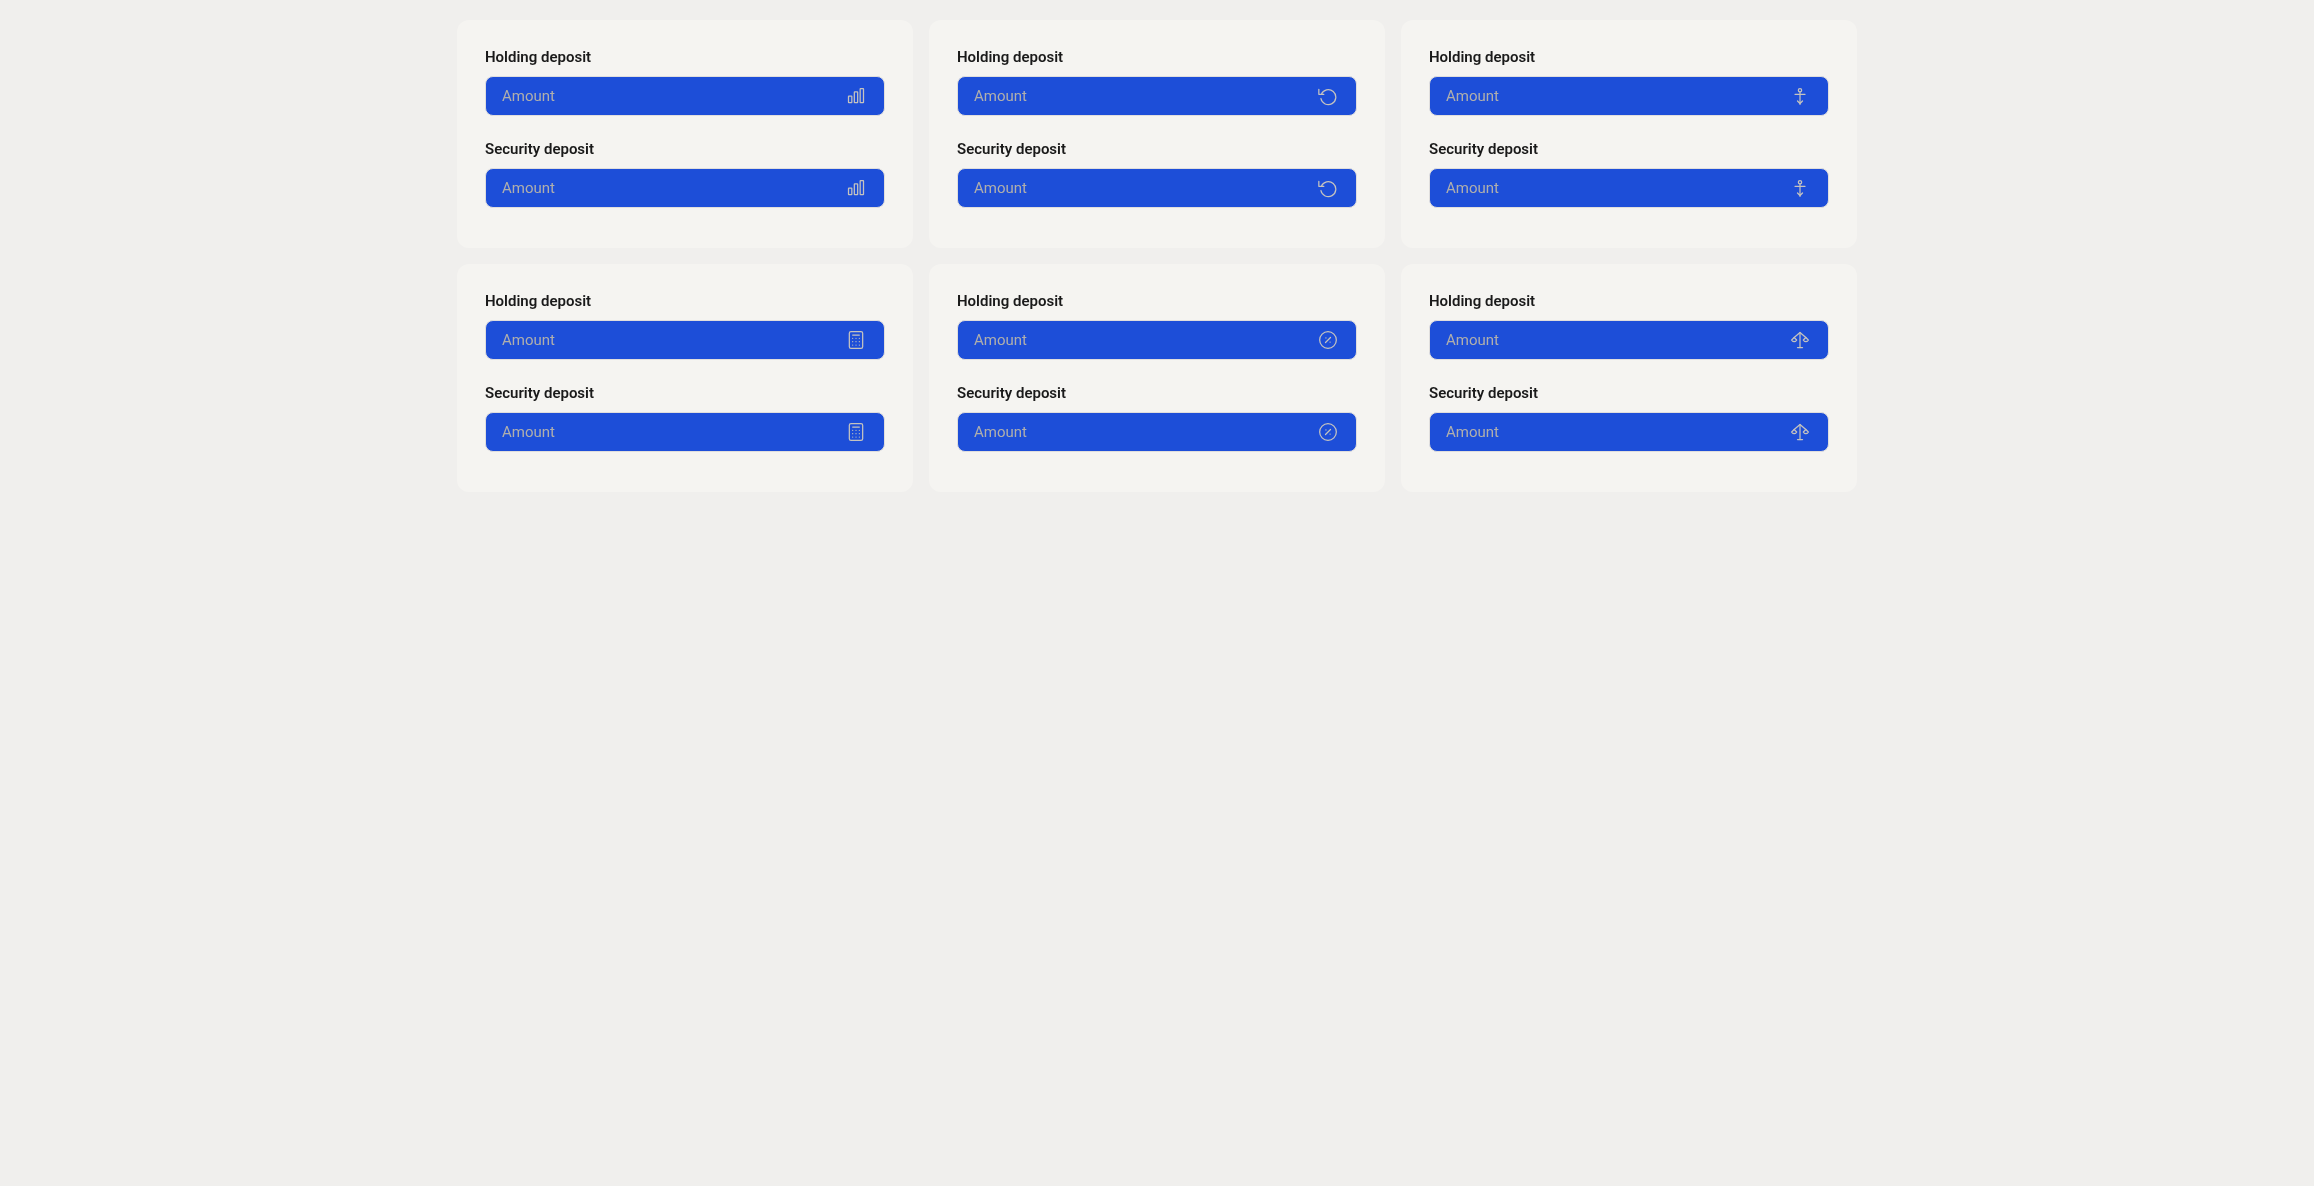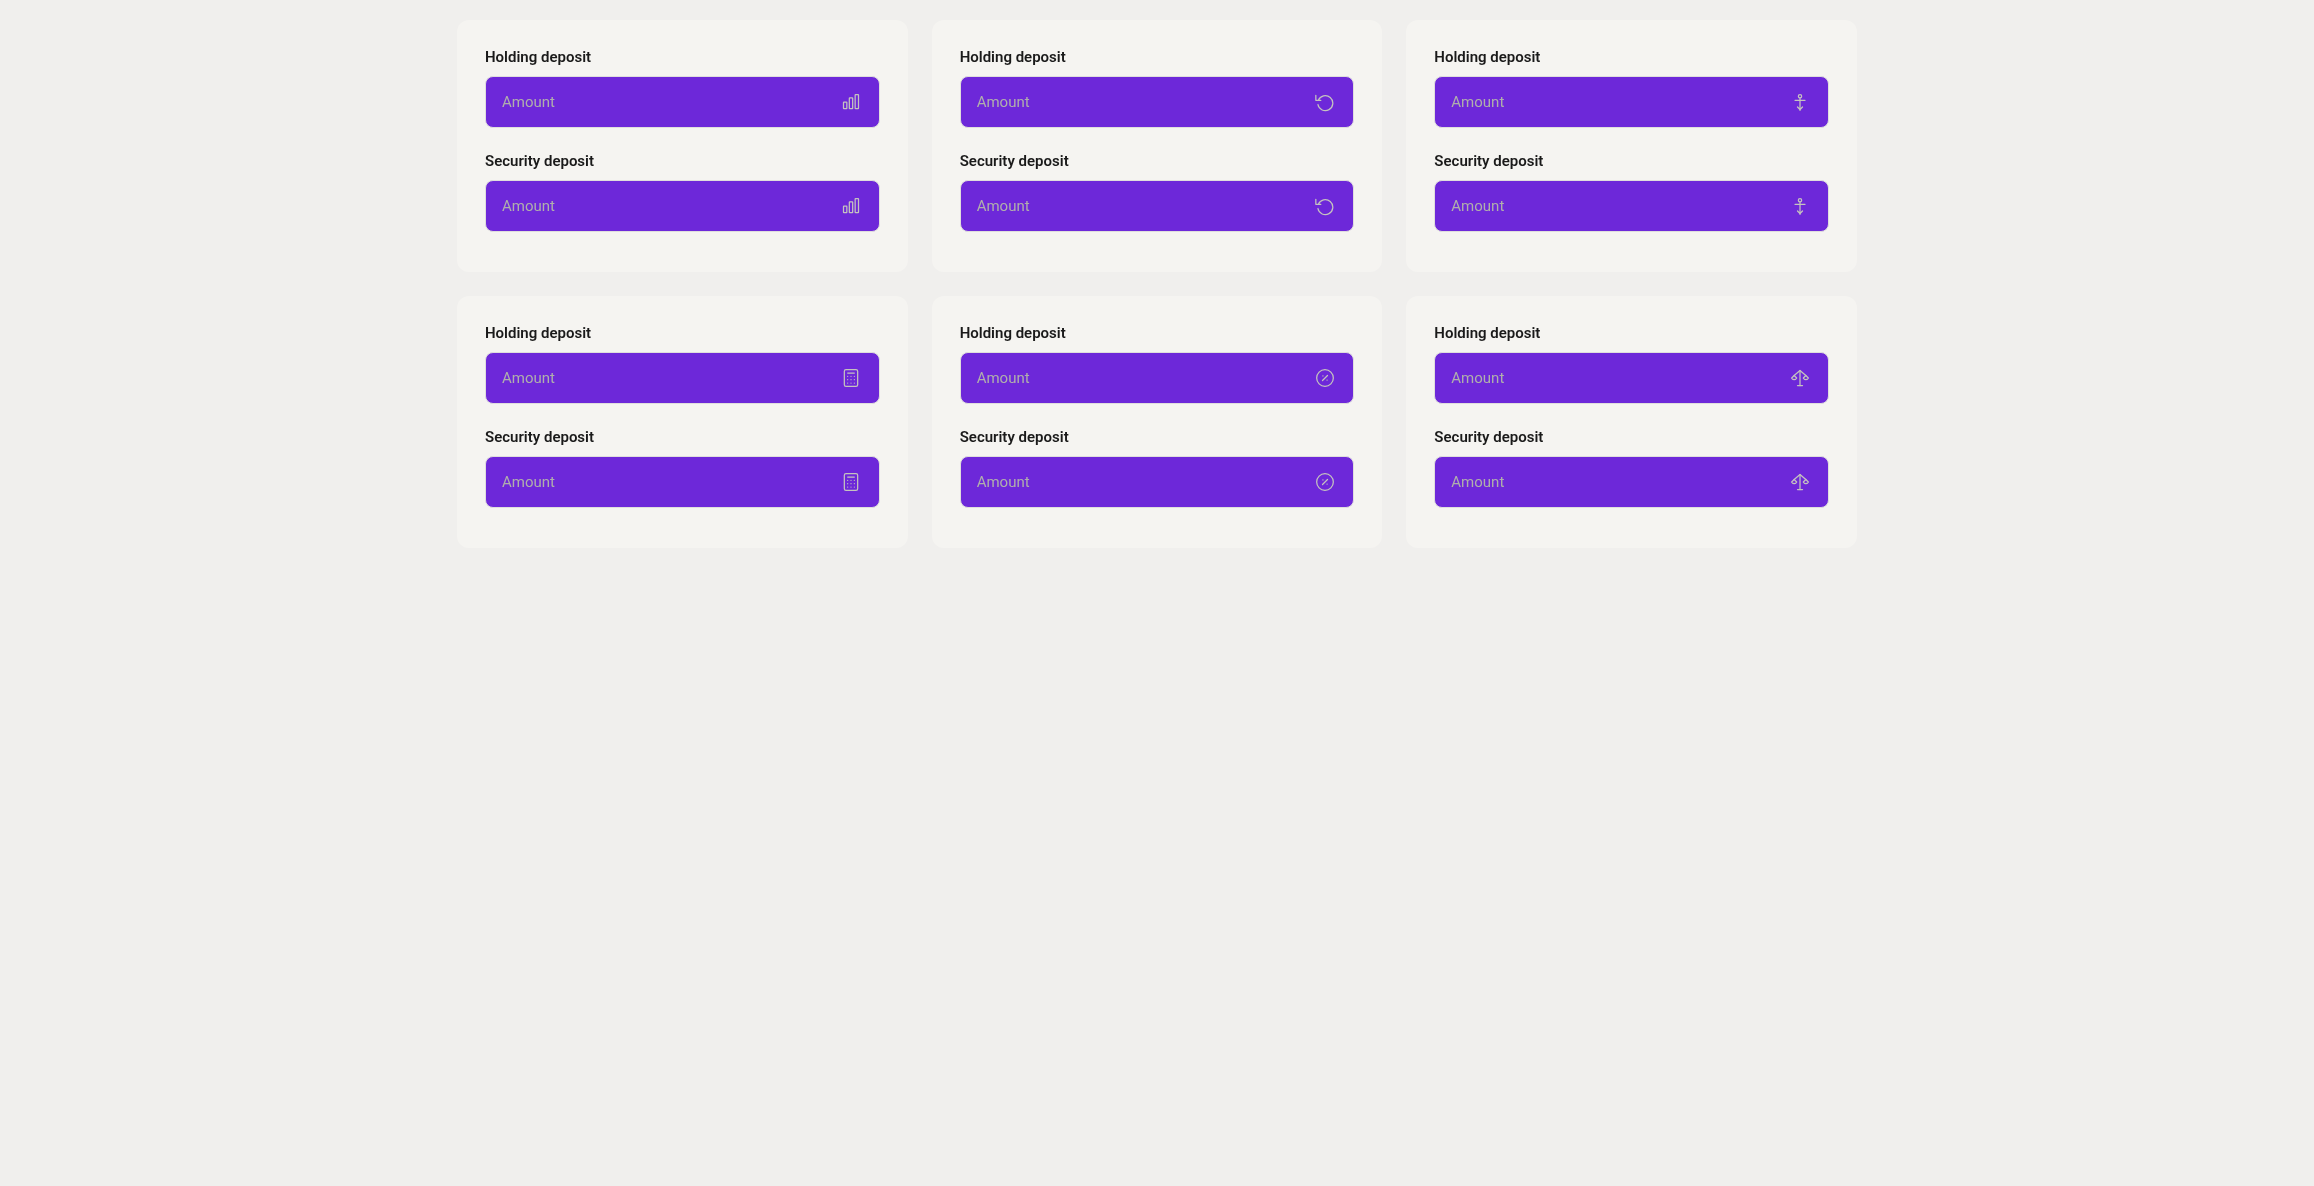--- a/index.html
+++ b/index.html
@@ -11,21 +11,21 @@
     body {
       background-color: #f0efed;
       font-family: -apple-system, BlinkMacSystemFont, 'Segoe UI', Roboto, sans-serif;
       padding: 20px;
       min-height: 100vh;
     }
 
     .grid {
       display: grid;
       grid-template-columns: repeat(3, 1fr);
-      gap: 24px;
+      gap: 16px;
       max-width: 1400px;
       margin: 0 auto;
     }
 
     .card {
       background-color: #f5f4f1;
       border-radius: 12px;
       padding: 28px 28px 32px 28px;
     }
 
@@ -39,27 +39,27 @@
 
     .field-label {
       font-size: 15px;
       font-weight: 600;
       color: #1a1a1a;
       margin-bottom: 10px;
       display: block;
     }
 
     .input-wrapper {
-      background-color: #6d28d9;
+      background-color: #1d4ed8;
       border: 1.5px solid #e0dedd;
       border-radius: 8px;
       display: flex;
       align-items: center;
       padding: 14px 16px;
-      height: 52px;
+      height: 40px;
     }
 
     .input-placeholder {
       flex: 1;
       font-size: 15px;
       color: #b0afac;
       font-weight: 400;
     }
 
     .input-icon {

